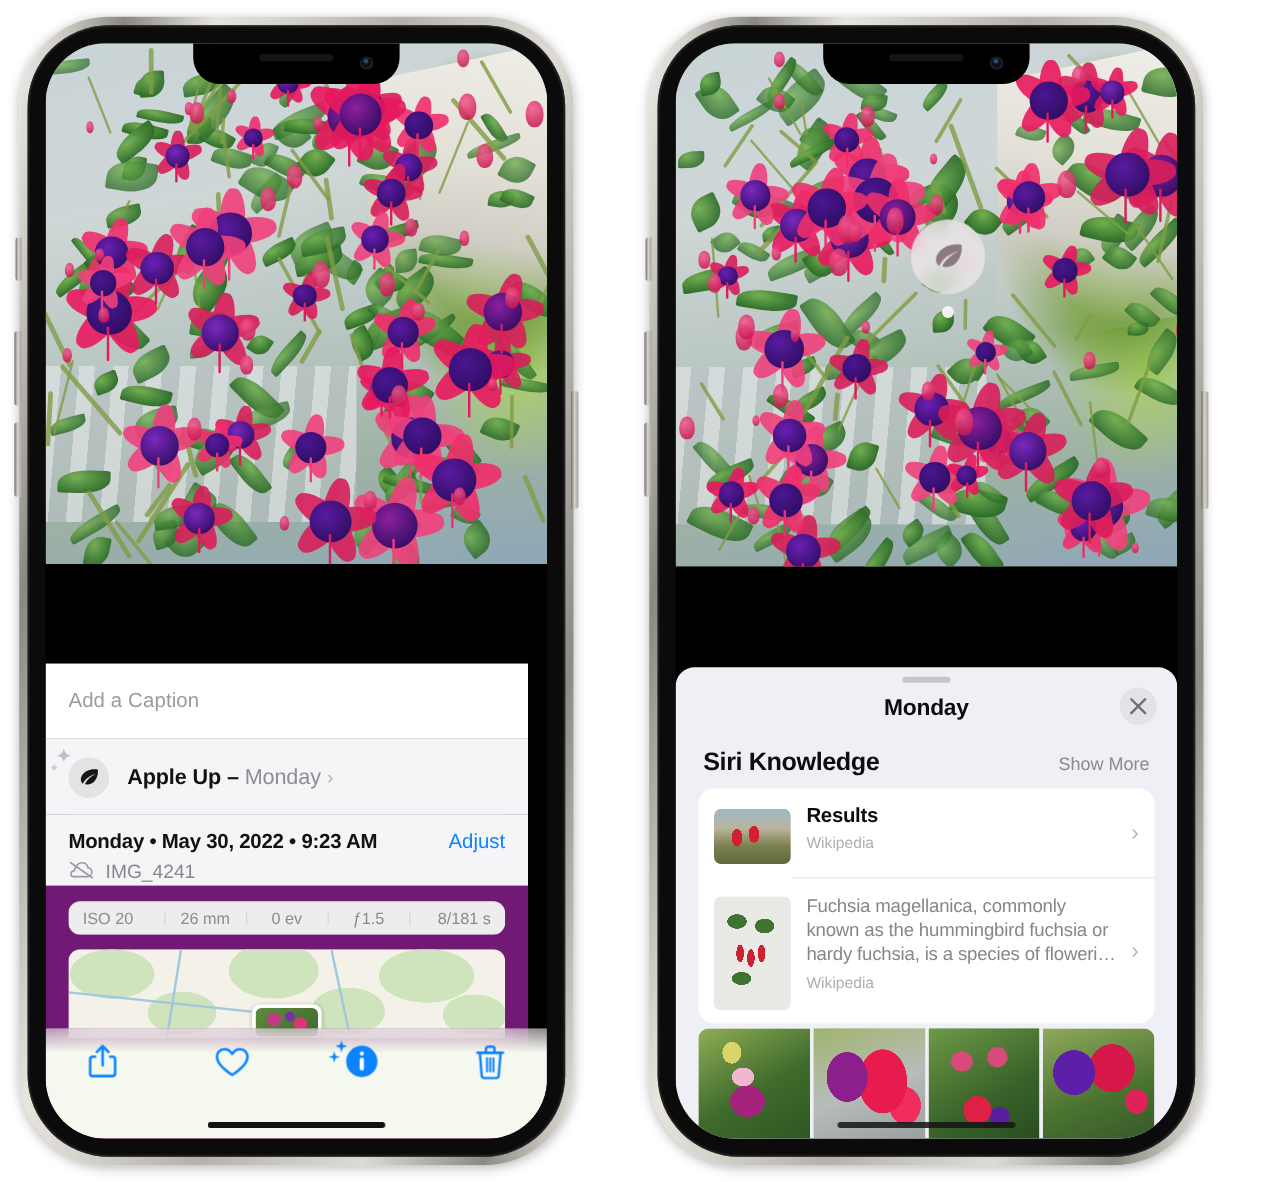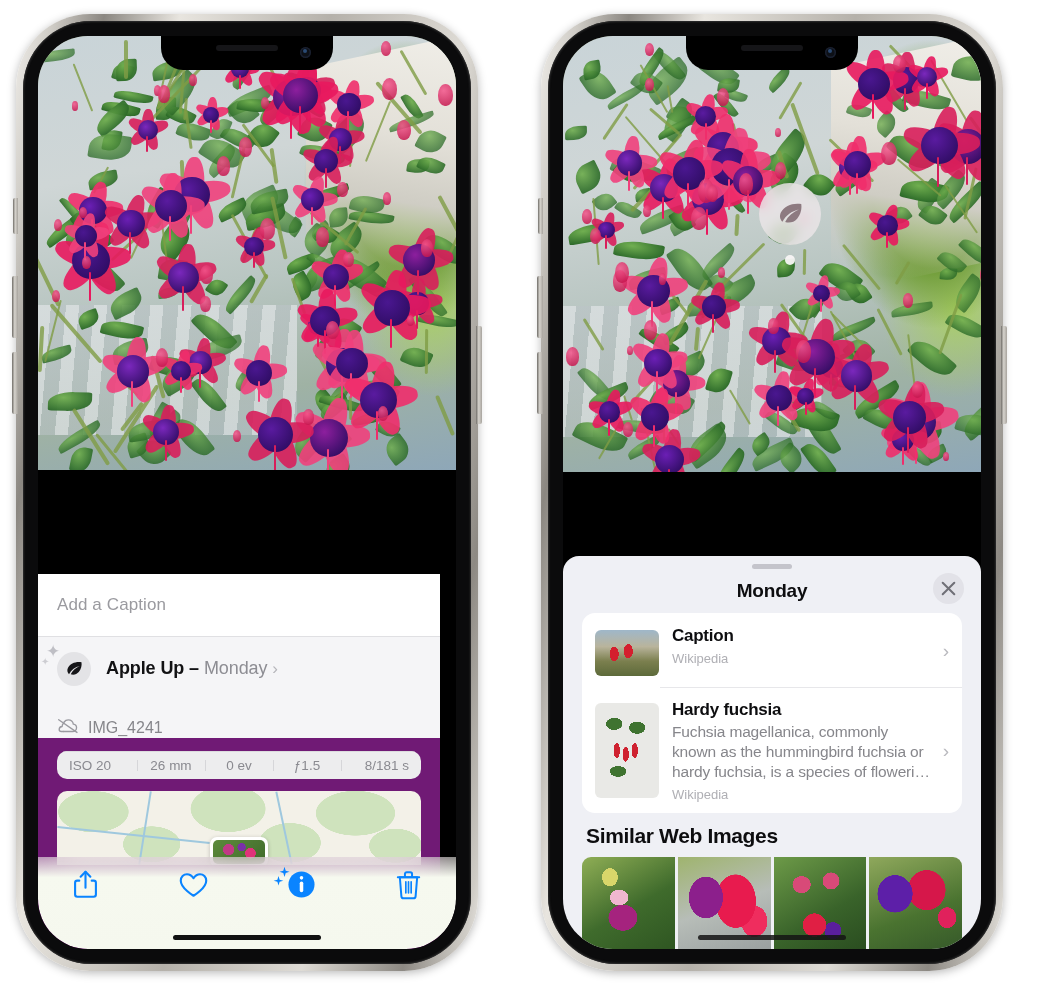--- a/index.html
+++ b/index.html
@@ -734,20 +734,24 @@
             </div>
             <div class="lookupText">
               <span>Apple Up –</span>
               <span class="sub">Monday</span><span class="chev">›</span>
             </div>
           </div>
           <div class="hrule"></div>
         </div>
 
         <div class="metaBlock">
+          <div class="dateRow">
+            <div class="dt">Monday • May 30, 2022 • 9:23 AM</div>
+            <div class="adj">Adjust</div>
+          </div>
           <div class="fileRow">
             <span>
               <svg width="22" height="16" viewBox="0 0 26 18" aria-hidden="true">
                 <path d="M7.4 15.5h11.1c2.6 0 4.6-2 4.6-4.4 0-2.2-1.6-4-3.8-4.3-.5-2.9-3-5-6-5-2 0-3.8 1-4.9 2.5" fill="none" stroke="#9a9aa0" stroke-width="1.6" stroke-linecap="round"></path>
                 <path d="M8.4 5.4A4.9 4.9 0 0 0 6 9.6C4 9.8 2.6 11.3 2.6 13.1c0 1.4 1 2.4 2.4 2.4h2.4" fill="none" stroke="#9a9aa0" stroke-width="1.6" stroke-linecap="round"></path>
                 <line x1="2" y1="1.6" x2="23.6" y2="16.6" stroke="#9a9aa0" stroke-width="1.6" stroke-linecap="round"></line>
               </svg>
             </span>
             <span class="fn">IMG_4241</span>
           </div>
@@ -1343,44 +1347,44 @@
         <div class="grabber"></div>
         <div class="resHead">
           <div class="resTitle">Monday</div>
           <div class="closeBtn">
             <svg width="15" height="15" viewBox="0 0 14 14" aria-hidden="true">
               <path d="M1.6 1.6 L12.4 12.4 M12.4 1.6 L1.6 12.4" stroke="#6f6f76" stroke-width="1.9" stroke-linecap="round"></path>
             </svg>
           </div>
         </div>
 
+        <div class="secHead">
+          <div class="t">Siri Knowledge</div>
+          <div class="m">Show More</div>
+        </div>
 
         <div class="kcard">
           <div class="krow">
             <div class="kthumb t1"></div>
             <div class="ktext">
-              <div class="ktitle">Caption</div>
+              <div class="ktitle">Results</div>
               <div class="ksrc">Wikipedia</div>
             </div>
             <div class="kchev">›</div>
           </div>
           <div class="krow">
             <div class="kthumb t2"></div>
             <div class="ktext">
-              <div class="ktitle">Hardy fuchsia</div>
               <div class="kdesc">Fuchsia magellanica, commonly known as the hummingbird fuchsia or hardy fuchsia, is a species of floweri…</div>
               <div class="ksrc">Wikipedia</div>
             </div>
             <div class="kchev">›</div>
           </div>
         </div>
 
-        <div class="secHead" style="padding-bottom:5px;">
-          <div class="t">Similar Web Images</div>
-        </div>
 
         <div class="simStrip">
           <div class="simImg si1"></div>
           <div class="simImg si2"></div>
           <div class="simImg si3"></div>
           <div class="simImg si4"></div>
         </div>
       </div>
 
       <div class="home-ind light"></div>

